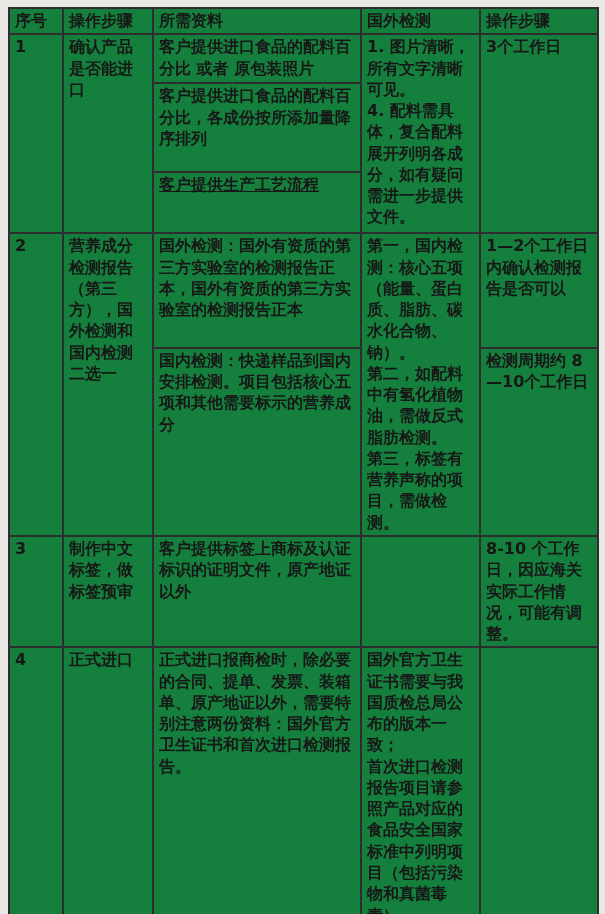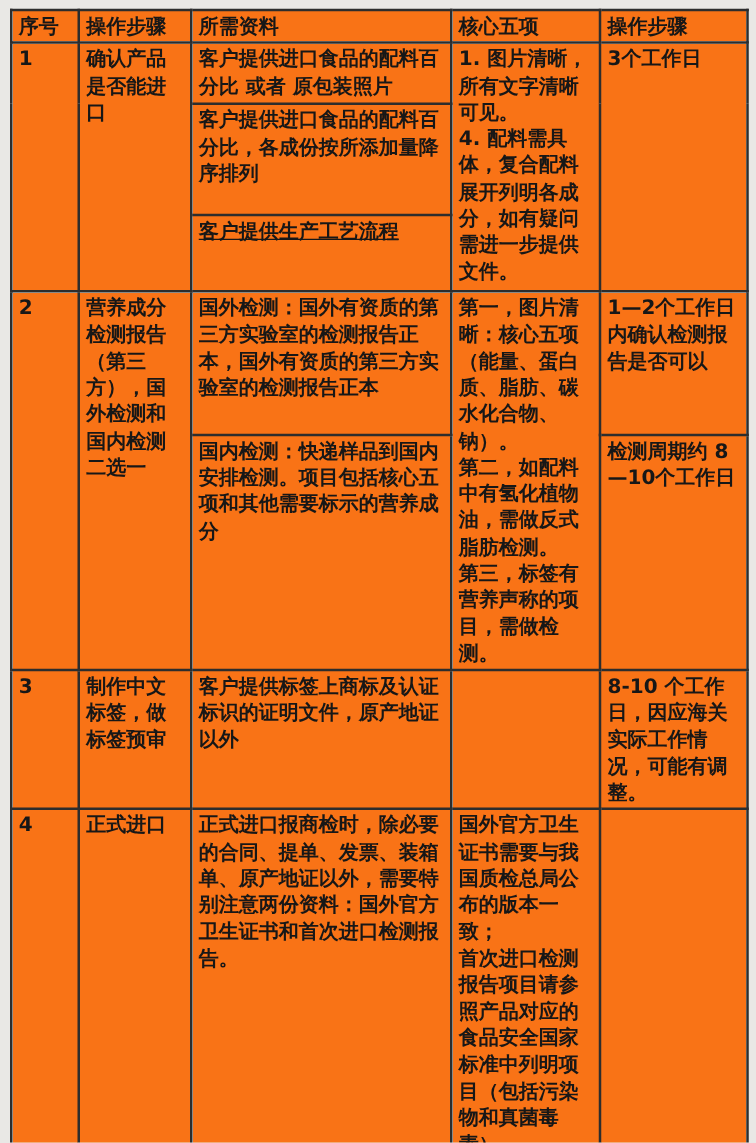--- a/index.html
+++ b/index.html
@@ -19,21 +19,21 @@
     position: absolute;
     left: 8px;
     top: 7px;
     width: 589px;
     border-collapse: collapse;
     table-layout: fixed;
   }
   .doc-table th,
   .doc-table td {
     border: 2px solid #2d2d2d;
-    background: #f97316;
+    background: #15803d;
     vertical-align: top;
     text-align: left;
     padding: 1px 4px 2px 5px;
     font-size: 16px;
     line-height: 1.33;
     font-weight: 600;
     color: #171717;
     white-space: pre-line;
     overflow: hidden;
   }
@@ -59,21 +59,21 @@
     <col style="width:208px">
     <col style="width:119px">
     <col style="width:118px">
   </colgroup>
 
   <tbody>
       <tr>
     <th>序号</th>
     <th>操作步骤</th>
     <th>所需资料</th>
-    <th>核心五项</th>
+    <th>国外检测</th>
     <th>操作步骤</th>
   </tr>
 
   <tr class="r1a">
     <td rowspan="3">1</td>
     <td rowspan="3">确认产品是否能进口</td>
     <td>客户提供进口食品的配料百分比 或者 原包装照片</td>
     <td rowspan="3">1. 图片清晰，所有文字清晰可见。
 4. 配料需具体，复合配料展开列明各成分，如有疑问需进一步提供文件。</td>
     <td rowspan="3">3个工作日</td>
@@ -82,21 +82,21 @@
     <td>客户提供进口食品的配料百分比，各成份按所添加量降序排列</td>
   </tr>
   <tr class="r1c">
     <td>客户提供生产工艺流程</td>
   </tr>
 
   <tr class="r2a">
     <td rowspan="2">2</td>
     <td rowspan="2">营养成分检测报告（第三方），国外检测和国内检测二选一</td>
     <td>国外检测：国外有资质的第三方实验室的检测报告正本，国外有资质的第三方实验室的检测报告正本</td>
-    <td rowspan="2">第一，图片清晰：核心五项（能量、蛋白质、脂肪、碳水化合物、钠）。
+    <td rowspan="2">第一，国内检测：核心五项（能量、蛋白质、脂肪、碳水化合物、钠）。
 第二，如配料中有氢化植物油，需做反式脂肪检测。
 第三，标签有营养声称的项目，需做检测。</td>
     <td>1—2个工作日内确认检测报告是否可以</td>
   </tr>
   <tr class="r2b">
     <td>国内检测：快递样品到国内安排检测。项目包括核心五项和其他需要标示的营养成分</td>
     <td>检测周期约 8—10个工作日</td>
   </tr>
 
   <tr class="r3">

